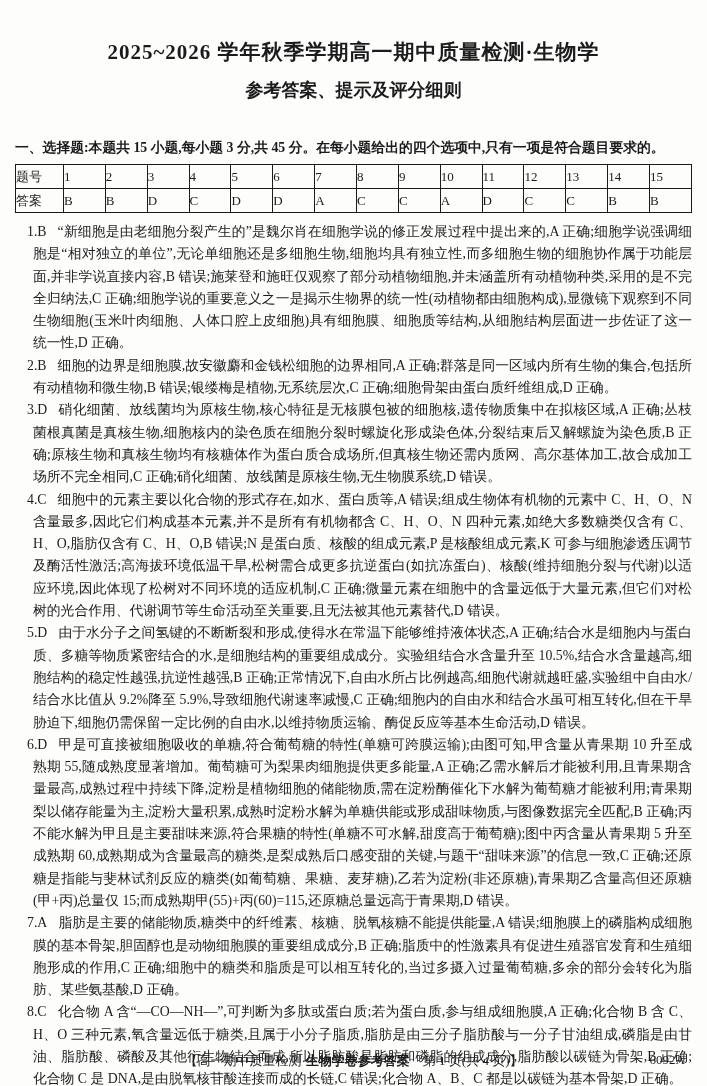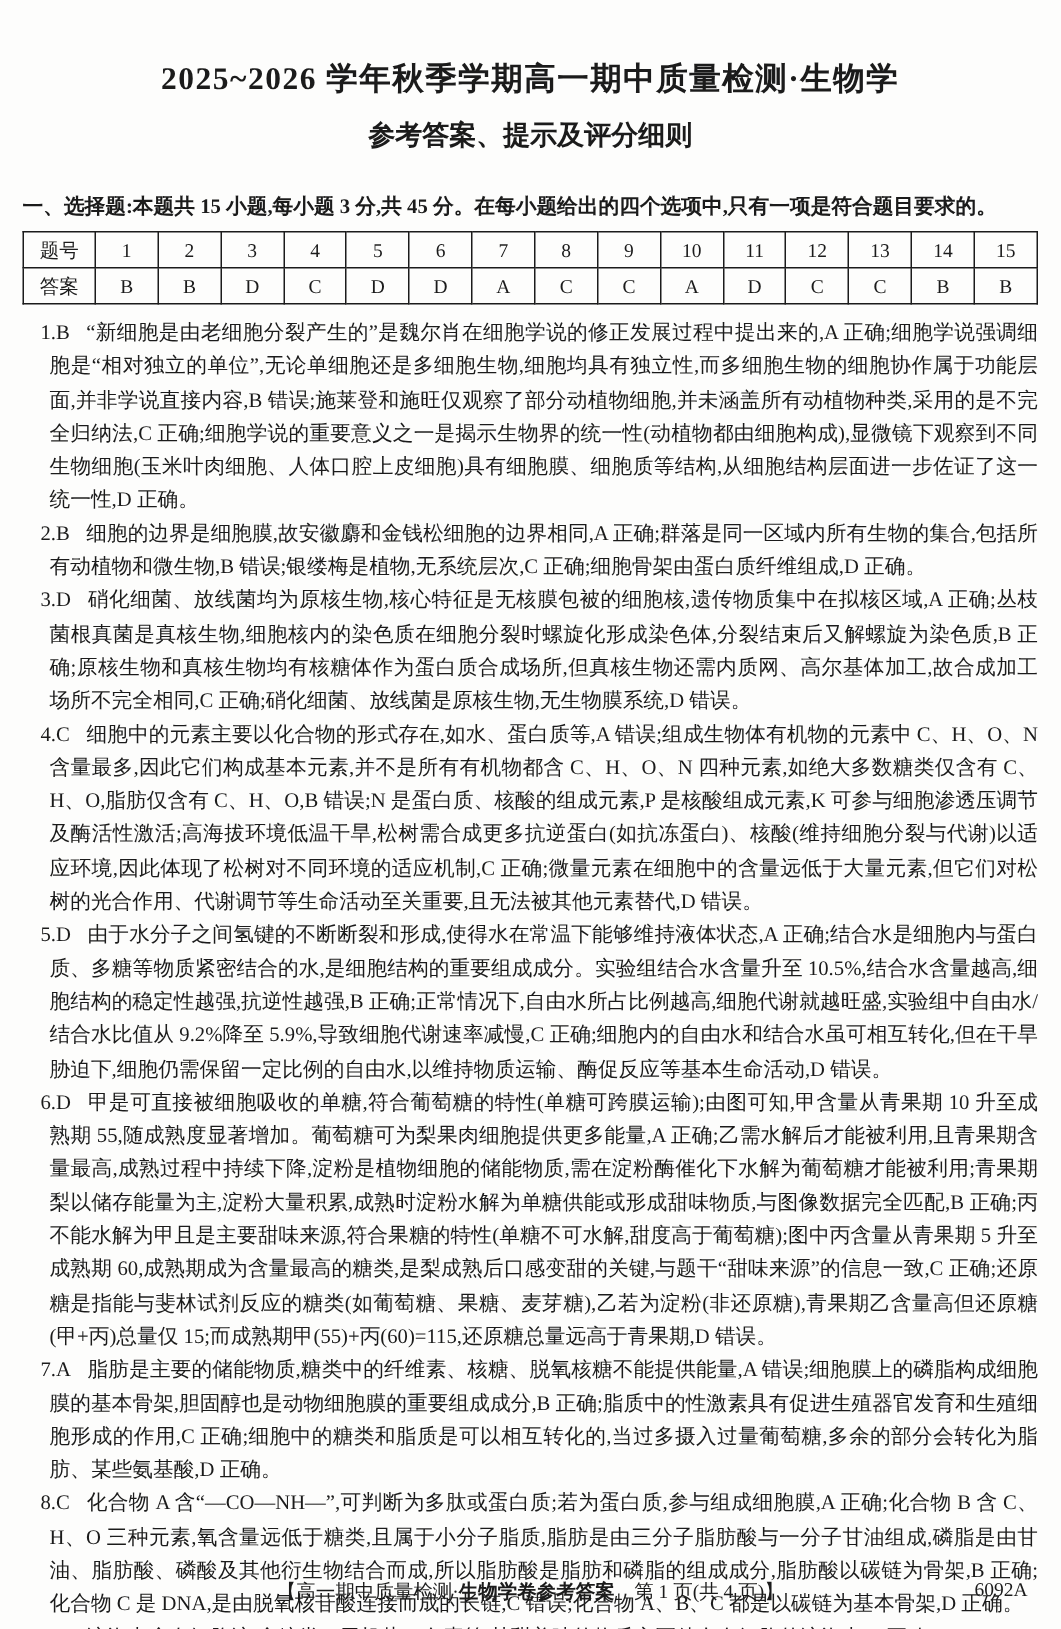--- a/index.html
+++ b/index.html
@@ -23,33 +23,33 @@
   }
   .subtitle{
     text-align:center;
     font-size:18px;
     font-weight:bold;
     margin:12px 0 0 0;
   }
   .section-heading{
     font-size:13.8px;
     font-weight:bold;
-    margin:26px 0 6px 0;
+    margin:36px 0 6px 0;
     line-height:20px;
   }
   table.ans{
     border-collapse:collapse;
     width:677px;
     table-layout:fixed;
     margin:0 0 8px 0;
     font-size:13px;
   }
   table.ans td{
     border:1.5px solid #1b1b1b;
-    text-align:center;
+    text-align:left;
     height:23px;
     padding:0;
     overflow:hidden;
   }
   table.ans td.hdr{width:47px;font-size:13px;}
   .items{
     font-size:13.8px;
     line-height:22.3px;
     text-align:justify;
   }

